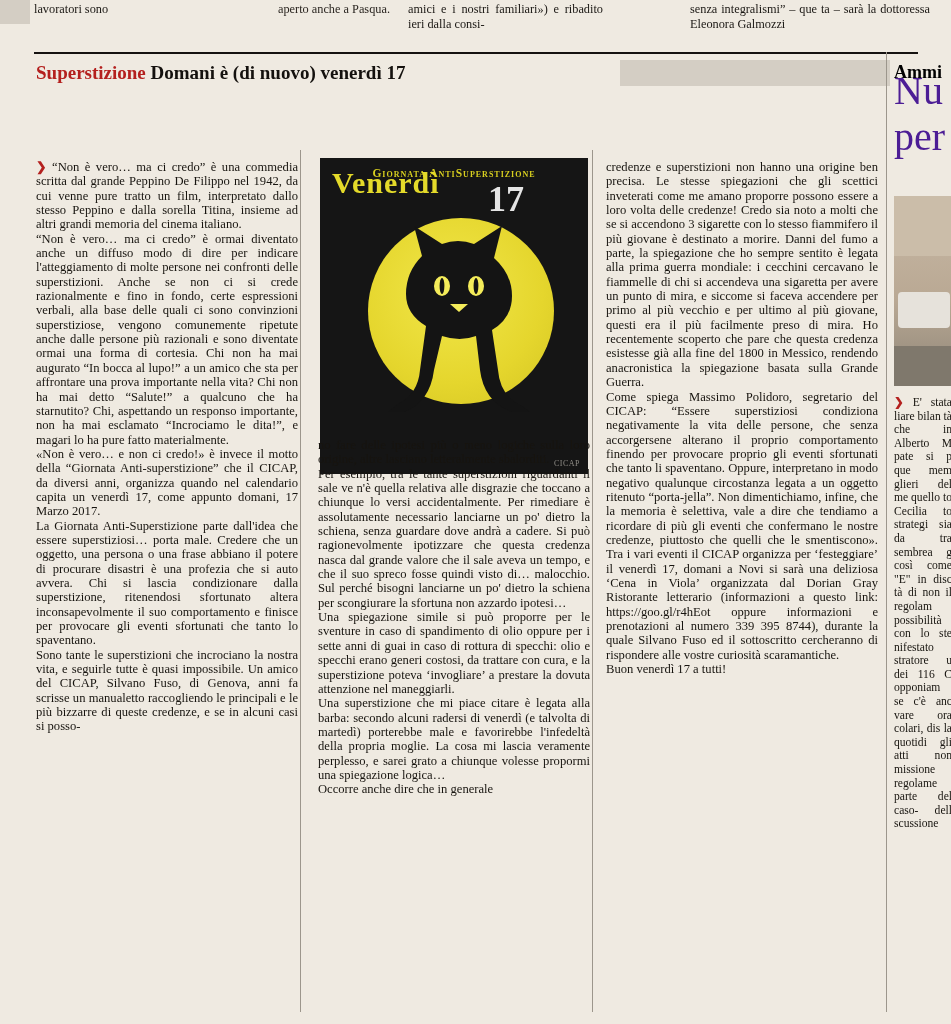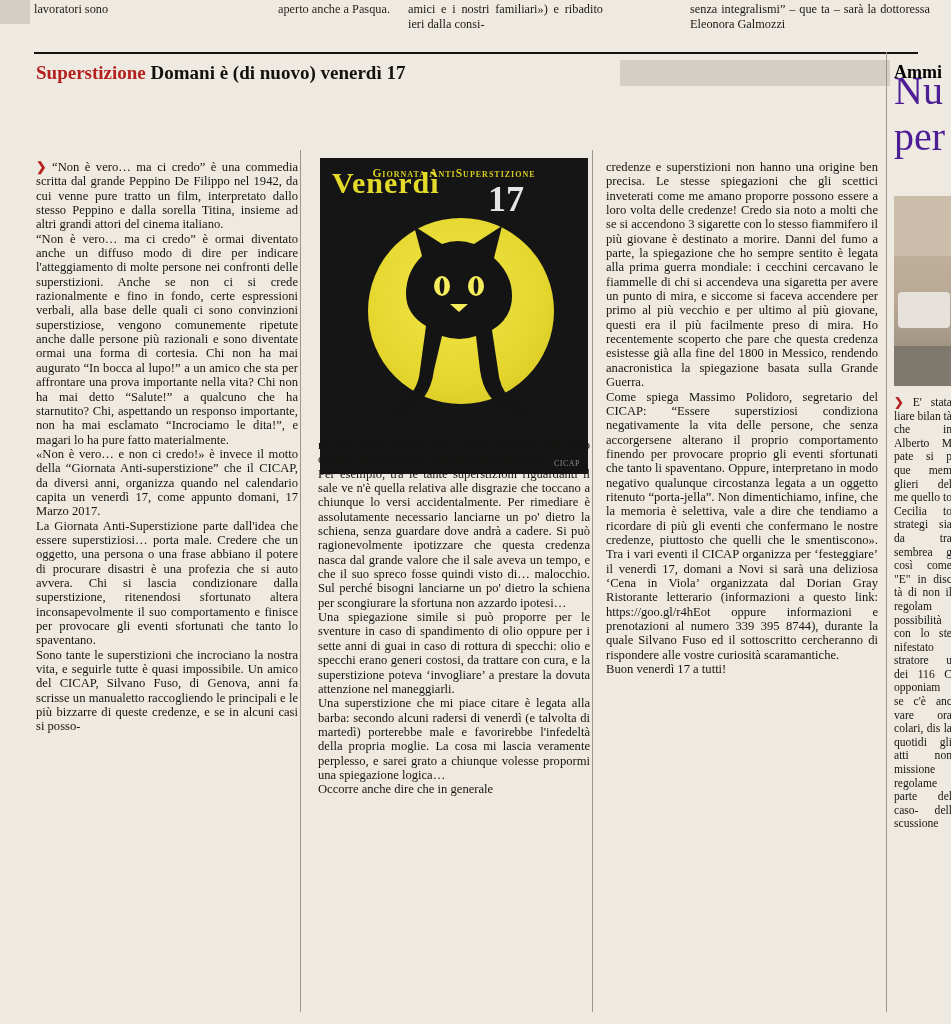--- a/index.html
+++ b/index.html
@@ -166,21 +166,21 @@
         <ellipse cx="62" cy="66" rx="2.4" ry="8" fill="#141414"></ellipse>
         <ellipse cx="96" cy="66" rx="2.4" ry="8" fill="#141414"></ellipse>
         <path d="M70 84 L88 84 L79 92 Z" fill="#f4ec5a"></path>
       </svg>
       <div class="fig-credit">CICAP</div>
     </div>
   </div>
 
   <div class="col c-left">
     <p><span class="bullet">❯</span>
-      <span>“Non è vero… ma ci credo” è una commedia scritta dal grande Peppino De Filippo nel 1942, da cui venne pure tratto un film, interpretato dallo stesso Peppino e dalla sorella Titina, insieme ad altri grandi attori del cinema italiano.</span></p>
+      <span>“Non è vero… ma ci credo” è una commedia scritta dal grande Peppino De Filippo nel 1942, da cui venne pure tratto un film, interpretato dallo stesso Peppino e dalla sorella Titina, insieme ad altri grandi memoria del cinema italiano.</span></p>
     <p>“Non è vero… ma ci credo” è ormai diventato anche un diffuso modo di dire per indicare l'atteggiamento di molte persone nei confronti delle superstizioni. Anche se non ci si crede razionalmente e fino in fondo, certe espressioni verbali, alla base delle quali ci sono convinzioni superstiziose, vengono comunemente ripetute anche dalle persone più razionali e sono diventate ormai una forma di cortesia. Chi non ha mai augurato “In bocca al lupo!” a un amico che sta per affrontare una prova importante nella vita? Chi non ha mai detto “Salute!” a qualcuno che ha starnutito? Chi, aspettando un responso importante, non ha mai esclamato “Incrociamo le dita!”, e magari lo ha pure fatto materialmente.</p>
     <p>«Non è vero… e non ci credo!» è invece il motto della “Giornata Anti-superstizione” che il CICAP, da diversi anni, organizza quando nel calendario capita un venerdì 17, come appunto domani, 17 Marzo 2017.</p>
     <p>La Giornata Anti-Superstizione parte dall'idea che essere superstiziosi… porta male. Credere che un oggetto, una persona o una frase abbiano il potere di procurare disastri è una profezia che si auto avvera. Chi si lascia condizionare dalla superstizione, ritenendosi sfortunato altera inconsapevolmente il suo comportamento e finisce per provocare gli eventi sfortunati che tanto lo spaventano.</p>
     <p>Sono tante le superstizioni che incrociano la nostra vita, e seguirle tutte è quasi impossibile. Un amico del CICAP, Silvano Fuso, di Genova, anni fa scrisse un manualetto raccogliendo le principali e le più bizzarre di queste credenze, e se in alcuni casi si posso-</p>
   </div>
 
   <div class="col c-mid-bottom">
     <p>no fare delle ipotesi più o meno logiche sulla loro origine, altre lasciano letteralmente sbalorditi.</p>
     <p>Per esempio, tra le tante superstizioni riguardanti il sale ve n'è quella relativa alle disgrazie che toccano a chiunque lo versi accidentalmente. Per rimediare è assolutamente necessario lanciarne un po' dietro la schiena, senza guardare dove andrà a cadere. Si può ragionevolmente ipotizzare che questa credenza nasca dal grande valore che il sale aveva un tempo, e che il suo spreco fosse quindi visto di… malocchio. Sul perché bisogni lanciarne un po' dietro la schiena per scongiurare la sfortuna non azzardo ipotesi…</p>
     <p>Una spiegazione simile si può proporre per le sventure in caso di spandimento di olio oppure per i sette anni di guai in caso di rottura di specchi: olio e specchi erano generi costosi, da trattare con cura, e la superstizione poteva ‘invogliare’ a prestare la dovuta attenzione nel maneggiarli.</p>

